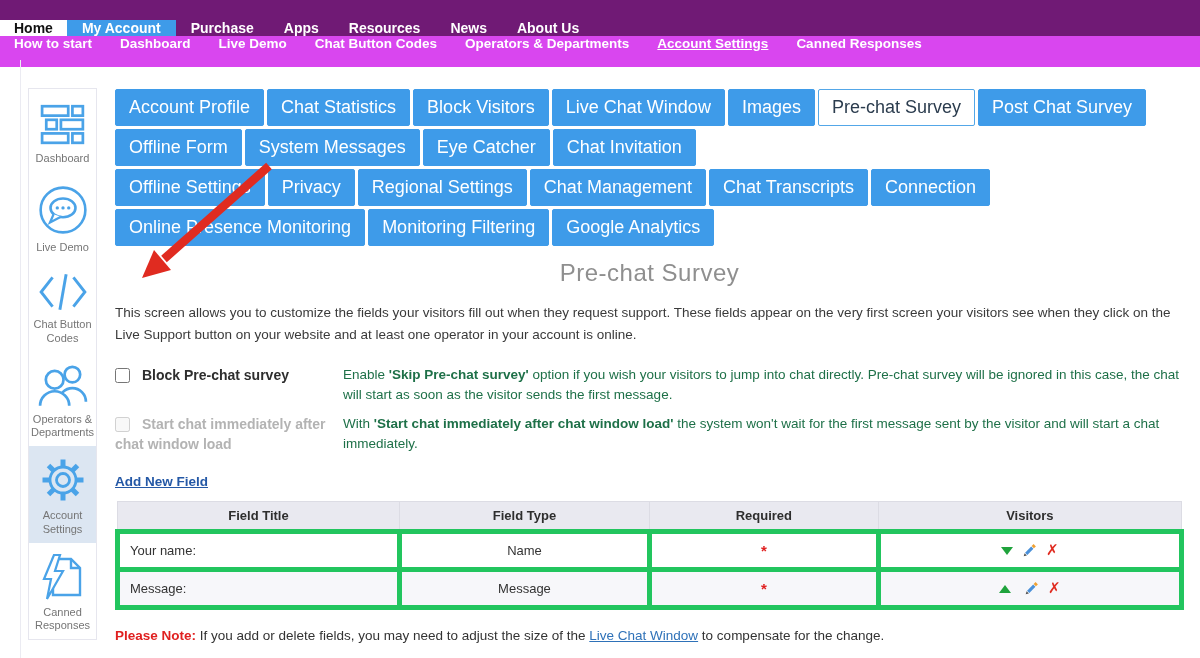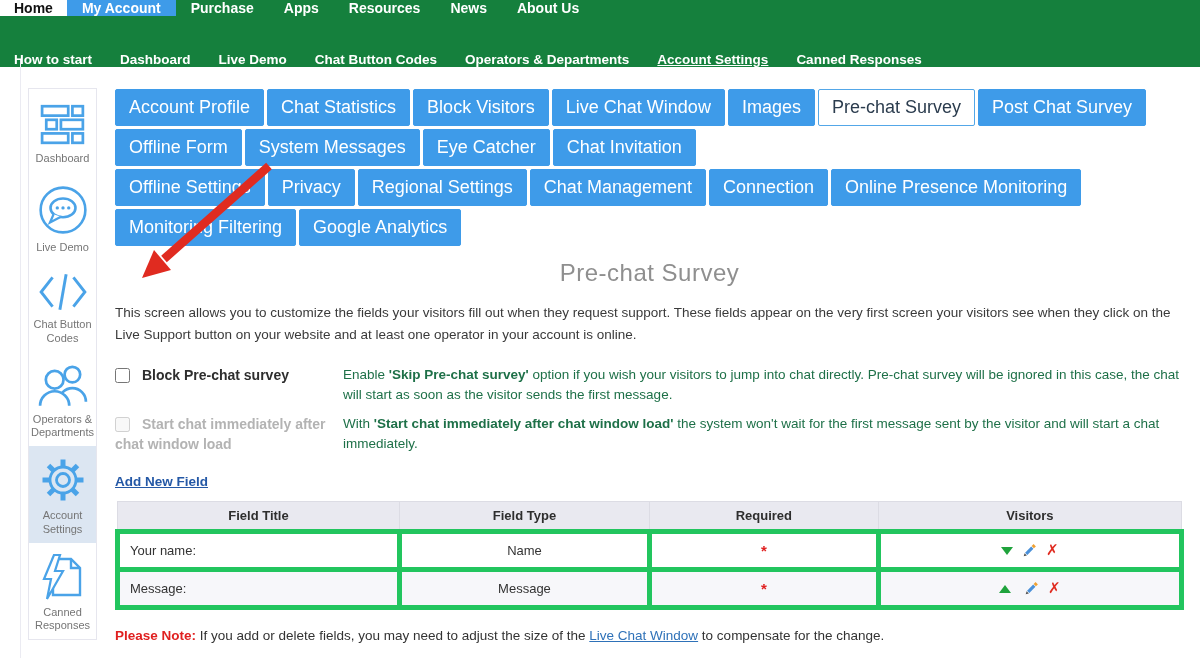--- a/index.html
+++ b/index.html
@@ -1,27 +1,27 @@
 <!DOCTYPE html>
 <html><head>
 <meta charset="utf-8">
 <style>
   * { margin:0; padding:0; box-sizing:border-box; }
   html,body { width:1200px; height:658px; overflow:hidden; background:#fff;
     font-family:"Liberation Sans", sans-serif; }
 
   
-  .topbar { height:36px; background:#15803d; display:flex; align-items:flex-start; }
+  .topbar { height:36px; background:#701a75; display:flex; align-items:flex-end; }
   .topbar .titem { color:#fff; font-size:14px; font-weight:bold; padding:0 15px;
     display:flex; align-items:center; cursor:pointer; }
   .topbar .titem.home { background:#ffffff; color:#111; padding:0 14px; }
   .topbar .titem.active { background:#3e9be9; }
 
   
-  .subbar { height:31px; background:#15803d; display:flex; align-items:flex-end; }
+  .subbar { height:31px; background:#d946ef; display:flex; align-items:flex-start; }
   .subbar .sitem { color:#fff; font-size:13.5px; font-weight:bold; padding:0 14px; cursor:pointer; }
   .subbar .sitem.active span { text-decoration:underline; }
 
   .edge-line { position:absolute; left:20px; top:60px; bottom:0; width:1px; background:#ebebf2; }
 
   
   .sidebar { position:absolute; left:28px; top:88px; width:69px; height:552px;
     background:#fff; border:1px solid #e6e6ee; display:flex; flex-direction:column; }
   .side-item { flex:1; text-align:center; padding:10px 2px 6px; cursor:pointer;
     display:flex; flex-direction:column; align-items:center; justify-content:center; }
@@ -189,20 +189,21 @@
     <div class="tab">Offline Form</div>
     <div class="tab">System Messages</div>
     <div class="tab">Eye Catcher</div>
     <div class="tab">Chat Invitation</div>
   </div>
   <div class="tabrow">
     <div class="tab">Offline Settings</div>
     <div class="tab">Privacy</div>
     <div class="tab">Regional Settings</div>
     <div class="tab">Chat Management</div>
+    <div class="tab">Chat Transcripts</div>
     <div class="tab">Connection</div>
     <div class="tab">Online Presence Monitoring</div>
     <div class="tab">Monitoring Filtering</div>
     <div class="tab">Google Analytics</div>
   </div>
 
   <h1 class="page-title">Pre-chat Survey</h1>
 
   <p class="intro">This screen allows you to customize the fields your visitors fill out when they request support. These fields appear on the very first screen your visitors see when they click on the Live Support button on your website and at least one operator in your account is online.</p>
 

